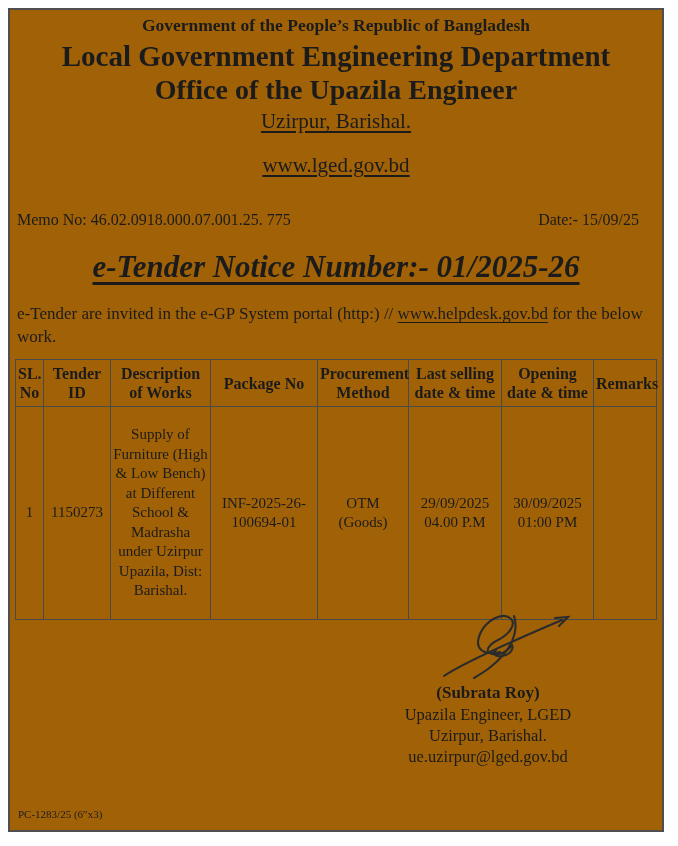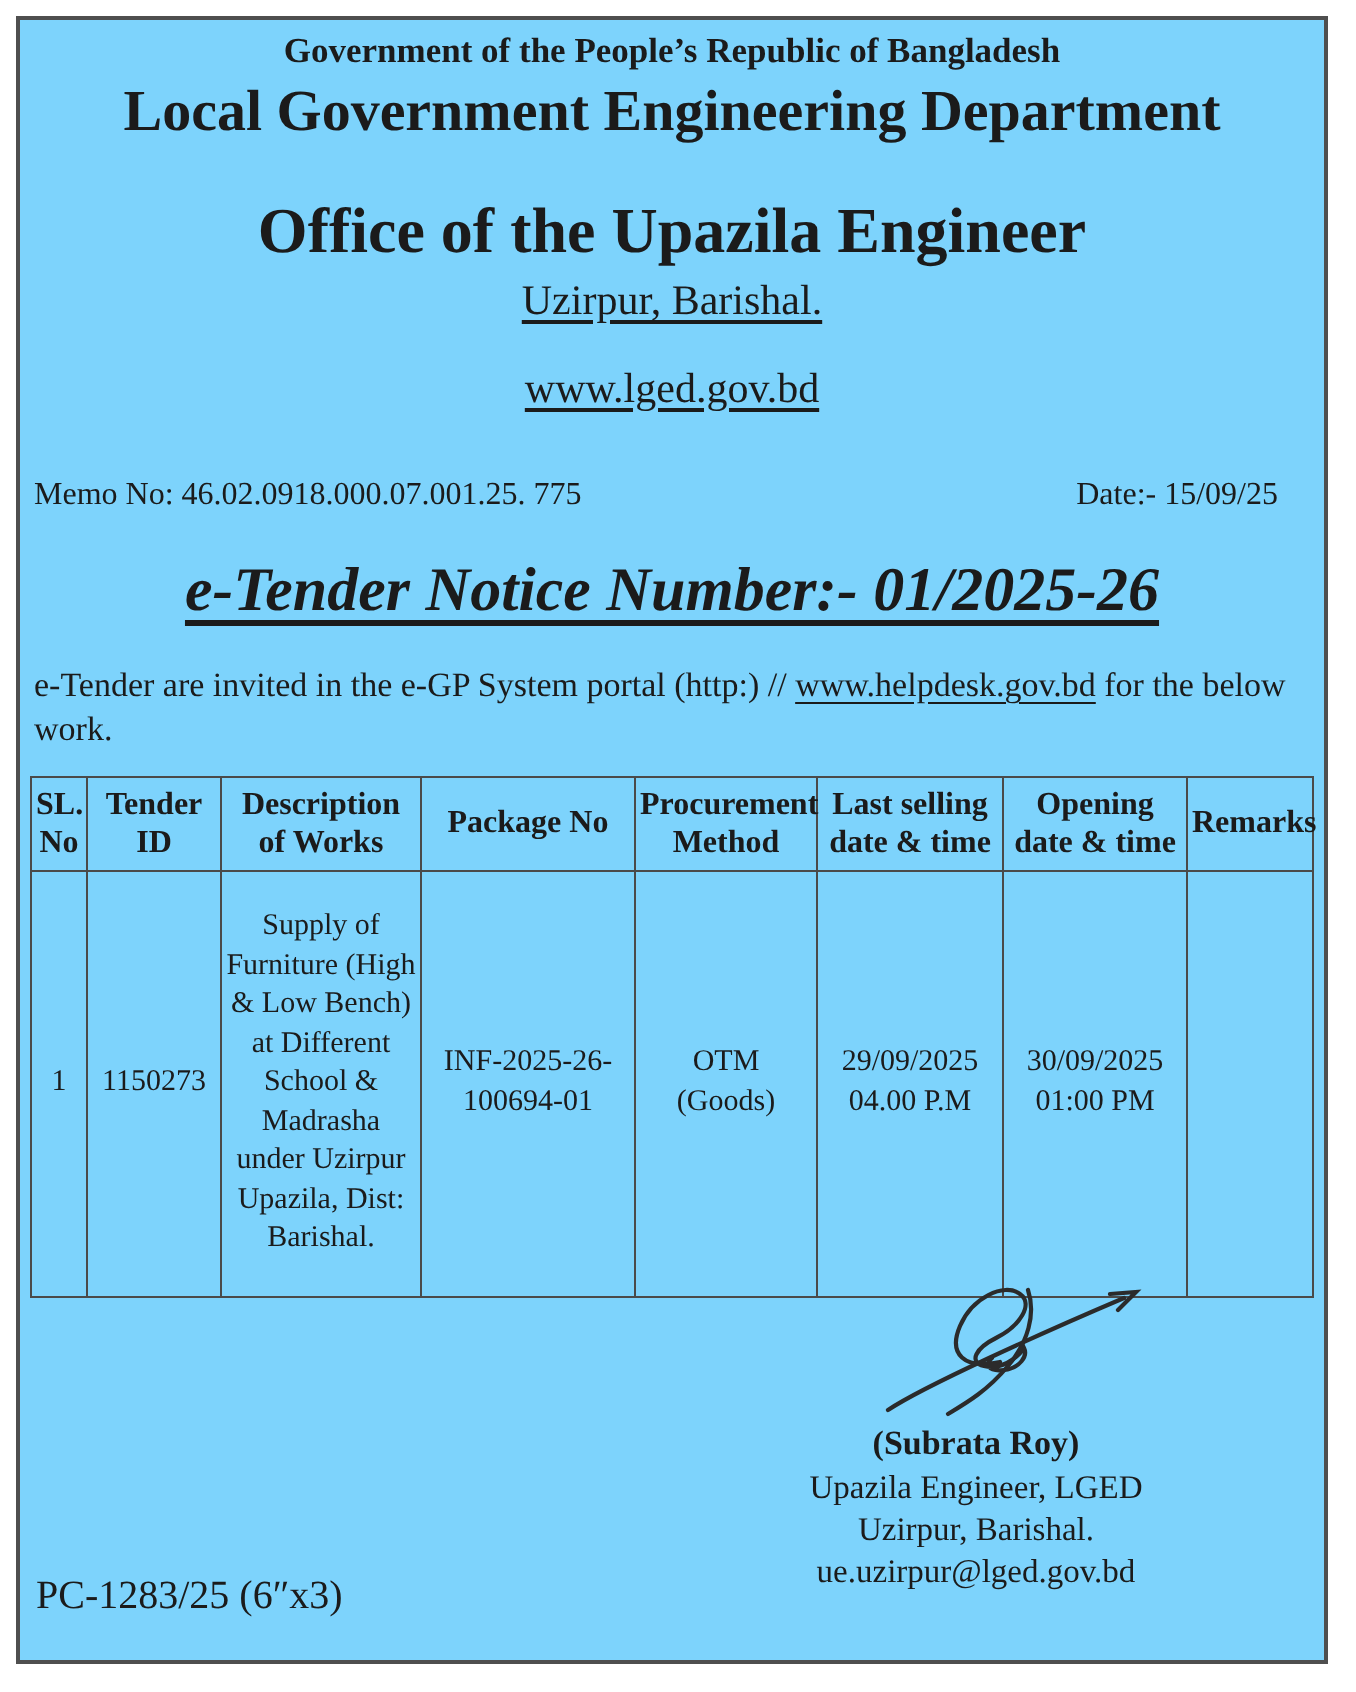--- a/index.html
+++ b/index.html
@@ -8,31 +8,31 @@
     background: #ffffff;
     width: 678px;
     height: 846px;
     overflow: hidden;
   }
   .page {
     position: absolute;
     left: 8px; top: 8px;
     width: 656px; height: 824px;
     border: 2px solid #4f4f4f;
-    background: #7dd3fc;
+    background: #a16207;
     font-family: "Liberation Serif", serif;
     color: #1b1b1b;
     box-sizing: border-box;
     padding: 2px 5px;
   }
   .center { text-align: center; }
   .u { text-decoration: underline; text-underline-offset: 3px; }
   .govt-line { font-size: 17.5px; font-weight: bold; margin-top: 3px; line-height: 1.25; }
   .dept-line { font-size: 29px; font-weight: bold; line-height: 1.18; margin-top: 2px; }
-  .office-line { font-size: 32px; font-weight: bold; line-height: 1.18; margin-top: 24px; }
+  .office-line { font-size: 28px; font-weight: bold; line-height: 1.18; }
   .loc-line { font-size: 21px; line-height: 1.18; margin-top: 3px; }
   .site-line { font-size: 21px; line-height: 1.18; margin-top: 19px; }
 
   .memo-row {
     display: flex;
     justify-content: space-between;
     font-size: 16px;
     margin: 33px 18px 0 2px;
   }
 
@@ -94,22 +94,22 @@
     text-align: center;
     padding-right: 4px;
   }
   .sig-svg { display: block; margin: 0 auto; transform: translateX(14px); }
   .sig-name { font-size: 17px; font-weight: bold; line-height: 1.3; }
   .sig-line { font-size: 16.5px; line-height: 1.28; }
 
   .footer-ref {
     position: absolute;
     left: 8px;
-    bottom: 20px;
-    font-size: 20px;
+    bottom: 10px;
+    font-size: 11px;
   }
 </style>
 </head>
 <body>
 
 <div class="page">
 
   <div class="center govt-line">Government of the People’s Republic of Bangladesh</div>
   <div class="center dept-line">Local Government Engineering Department</div>
   <div class="center office-line">Office of the Upazila Engineer</div>

